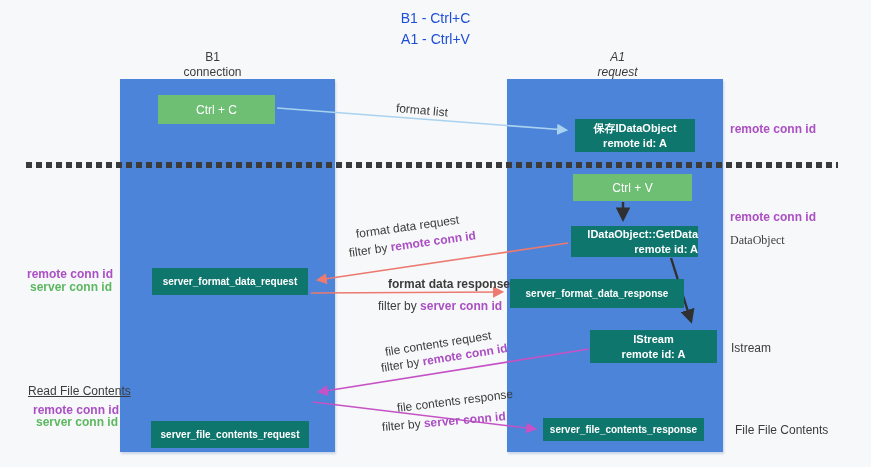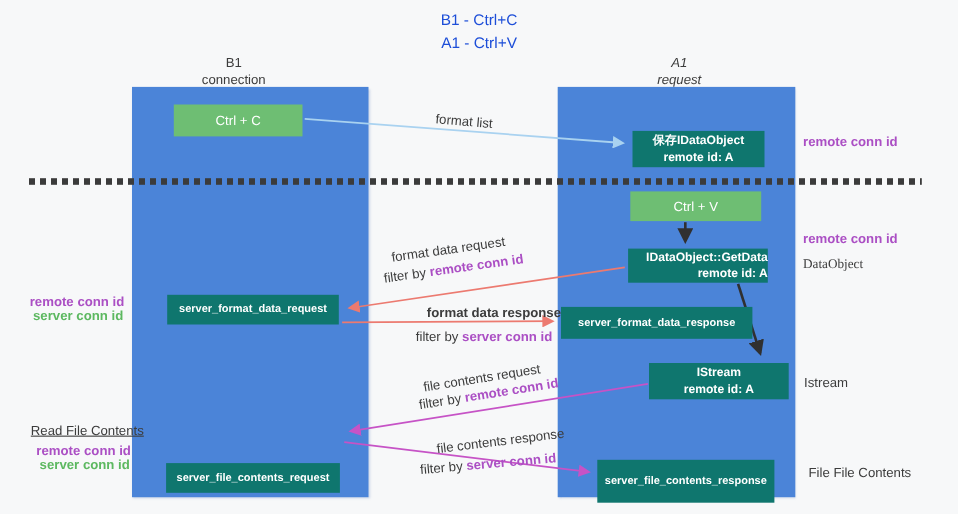--- a/index.html
+++ b/index.html
@@ -111,21 +111,21 @@
 
   <div class="abs node orange small" style="left:590px;top:330px;width:127px;height:33px;">
     <span>IStream</span>
     <span>remote id: A</span>
   </div>
 
   <div class="abs node orange longlbl" style="left:151px;top:383px;width:158px;height:27px;margin-top:38px;">
     <span>server_file_contents_request</span>
   </div>
 
-  <div class="abs node orange longlbl" style="left:543px;top:418px;width:161px;height:39px;">
+  <div class="abs node orange longlbl" style="left:543px;top:418px;width:161px;height:23px;">
     <span>server_file_contents_response</span>
   </div>
 
   <div class="abs alabel rot4" style="left:396px;top:101px;">format list</div>
 
   <div class="abs alabel rotm8" style="left:356px;top:227px;">format data request</div>
   <div class="abs alabel rotm8" style="left:349px;top:246px;">
     <span class="dark">filter by</span>
     <span class="purple">remote conn id</span>
   </div>

